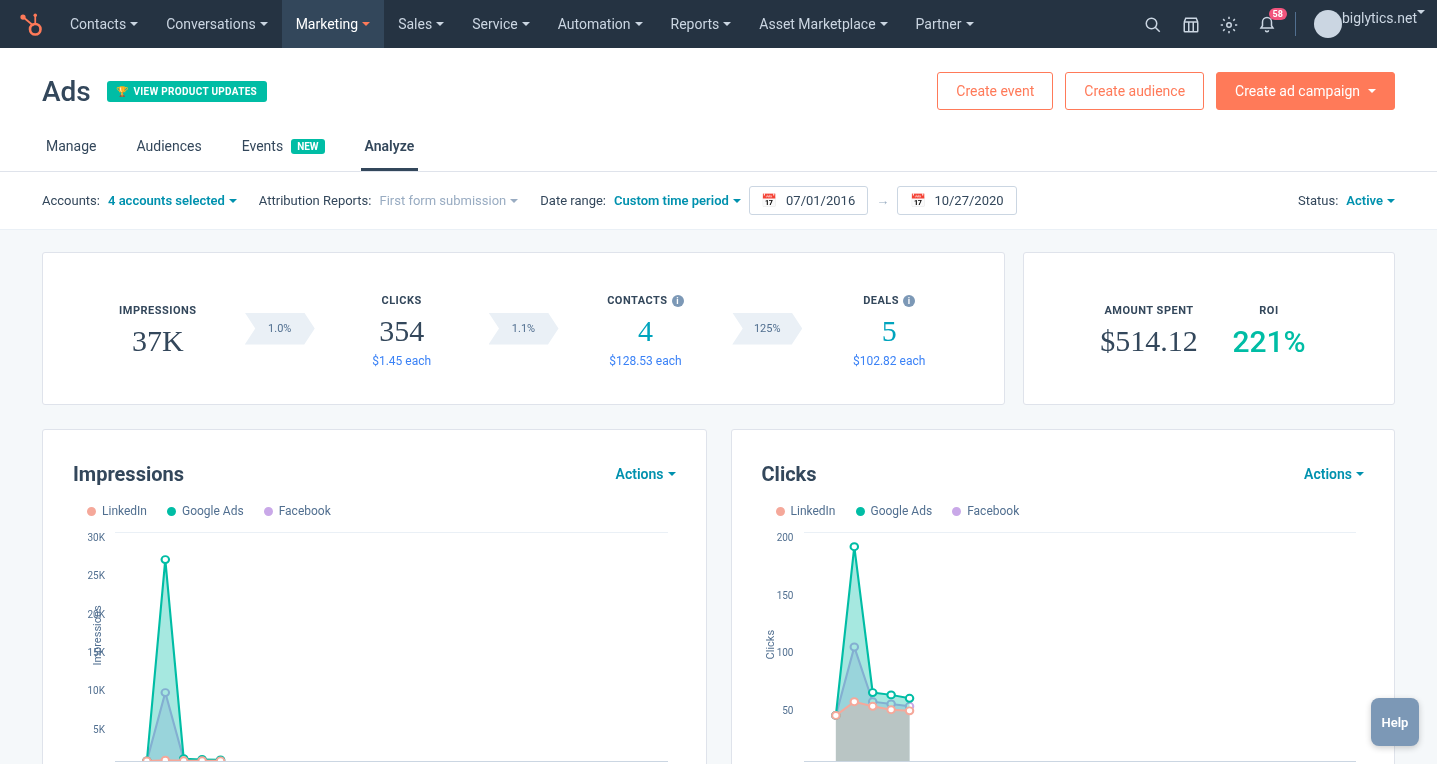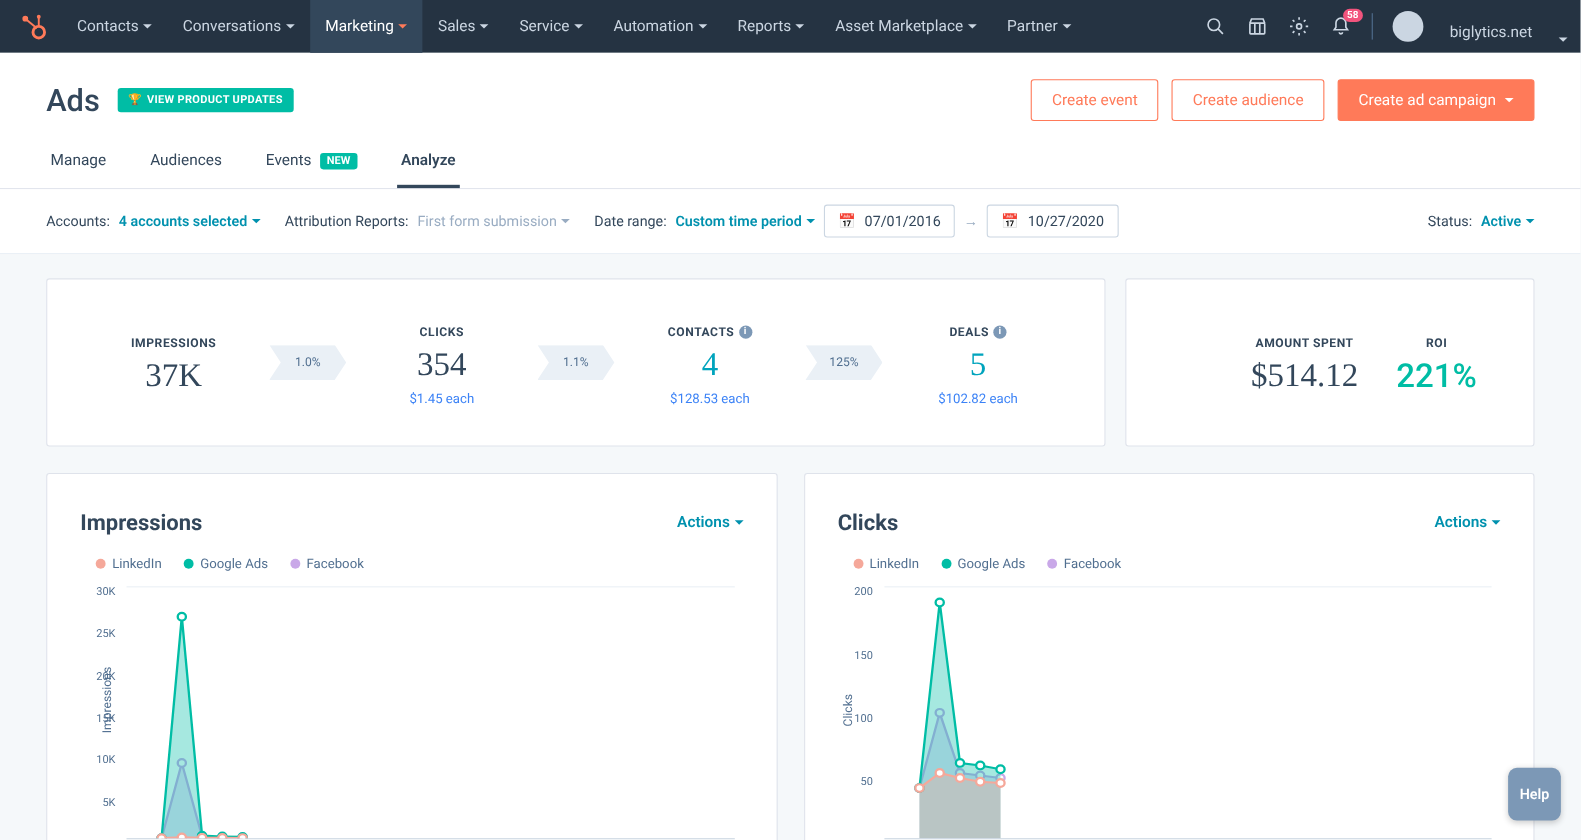--- a/index.html
+++ b/index.html
@@ -7,25 +7,25 @@
 
   
   .topnav { background: #253342; color: #fff; height: 48px; display: flex; align-items: center; padding: 0 12px; }
   .topnav .logo { width: 28px; height: 28px; margin: 0 12px 0 4px; }
   .topnav .nav-items { display: flex; height: 100%; }
   .topnav .nav-item { display: flex; align-items: center; padding: 0 14px; font-size: 14px; color: #cbd6e2; cursor: pointer; gap: 4px; }
   .topnav .nav-item.active { background: #33475b; color: #fff; }
   .topnav .nav-item.active .caret-down-icon { border-top-color: #ff7a59; }
   .topnav .spacer { flex: 1; }
   .topnav .right { display: flex; align-items: center; gap: 18px; }
-  .topnav .icon-btn { width: 20px; height: 20px; display: flex; align-items: center; justify-content: center; cursor: pointer; color: #cbd6e2; }
+  .topnav .icon-btn { width: 20px; height: 20px; display: flex; align-items: flex-end; justify-content: center; cursor: pointer; color: #cbd6e2; }
   .topnav .badge-wrap { position: relative; }
   .topnav .badge { position: absolute; top: -6px; right: -10px; background: #f2547d; color: #fff; font-size: 9px; font-weight: 700; padding: 1px 4px; border-radius: 8px; }
   .topnav .divider { width: 1px; height: 24px; background: #516f90; }
-  .topnav .account { display: flex; align-items: flex-end; gap: 24px; font-size: 14px; color: #cbd6e2; cursor: pointer; }
+  .topnav .account { display: flex; align-items: flex-start; gap: 0; font-size: 14px; color: #cbd6e2; cursor: pointer; }
   .topnav .avatar { width: 28px; height: 28px; border-radius: 50%; background: #cbd6e2; }
   .caret-down-icon { width: 0; height: 0; border-left: 4px solid transparent; border-right: 4px solid transparent; border-top: 4px solid currentColor; display: inline-block; }
 
   
   .page-header { background: #fff; padding: 24px 42px 0; border-bottom: 1px solid #dfe3eb; }
   .page-header-row { display: flex; align-items: center; justify-content: space-between; margin-bottom: 18px; }
   .page-title { font-size: 28px; font-weight: 500; color: #33475b; display: flex; align-items: center; gap: 16px; }
   .updates-pill { background: #00bda5; color: #fff; font-size: 10px; font-weight: 700; padding: 5px 10px; border-radius: 3px; display: inline-flex; align-items: center; gap: 4px; cursor: pointer; letter-spacing: .3px; }
   .header-actions { display: flex; gap: 12px; }
   .btn { padding: 10px 18px; font-size: 14px; border-radius: 3px; cursor: pointer; font-weight: 400; }
@@ -60,21 +60,21 @@
   .metric-label { font-size: 11px; font-weight: 700; letter-spacing: .5px; color: #33475b; display: inline-flex; align-items: center; gap: 4px; justify-content: center; }
   .metric-value { font-size: 30px; font-weight: 400; color: #33475b; margin-top: 6px; font-family: Liberation Serif, serif; }
   .metric-value.teal { color: #00a4bd; }
   .metric-sub { font-size: 12px; color: #3b82f6; margin-top: 6px; }
   .info-icon { width: 12px; height: 12px; border-radius: 50%; background: #7c98b6; color: #fff; font-size: 9px; display: inline-flex; align-items: center; justify-content: center; font-weight: 700; }
 
   .funnel-arrow { position: relative; width: 70px; height: 32px; display: flex; align-items: center; justify-content: center; font-size: 11px; color: #516f90; }
   .funnel-arrow::before { content: ""; position: absolute; inset: 0; background: #eaf0f6; clip-path: polygon(0 0, 85% 0, 100% 50%, 85% 100%, 0 100%, 15% 50%); z-index: 0; }
   .funnel-arrow span { position: relative; z-index: 1; }
 
-  .roi-card { width: 372px; display: flex; justify-content: flex-end; align-items: center; }
+  .roi-card { width: 372px; display: flex; justify-content: center; align-items: center; }
   .roi-value { font-size: 30px; font-weight: 500; color: #00bda5; margin-top: 6px; }
 
   
   .charts-row { display: flex; gap: 24px; }
   .chart-card { background: #fff; border: 1px solid #dfe3eb; border-radius: 3px; flex: 1; padding: 32px 30px 0; height: 370px; overflow: hidden; }
   .chart-header { display: flex; justify-content: space-between; align-items: center; margin-bottom: 18px; }
   .chart-title { font-size: 20px; font-weight: 700; color: #33475b; }
   .actions-link { color: #0091ae; font-size: 14px; font-weight: 600; cursor: pointer; display: inline-flex; align-items: center; gap: 4px; }
   .chart-legend { display: flex; gap: 20px; font-size: 12px; color: #516f90; margin-bottom: 14px; padding-left: 14px; }
   .legend-item { display: flex; align-items: center; gap: 6px; }

